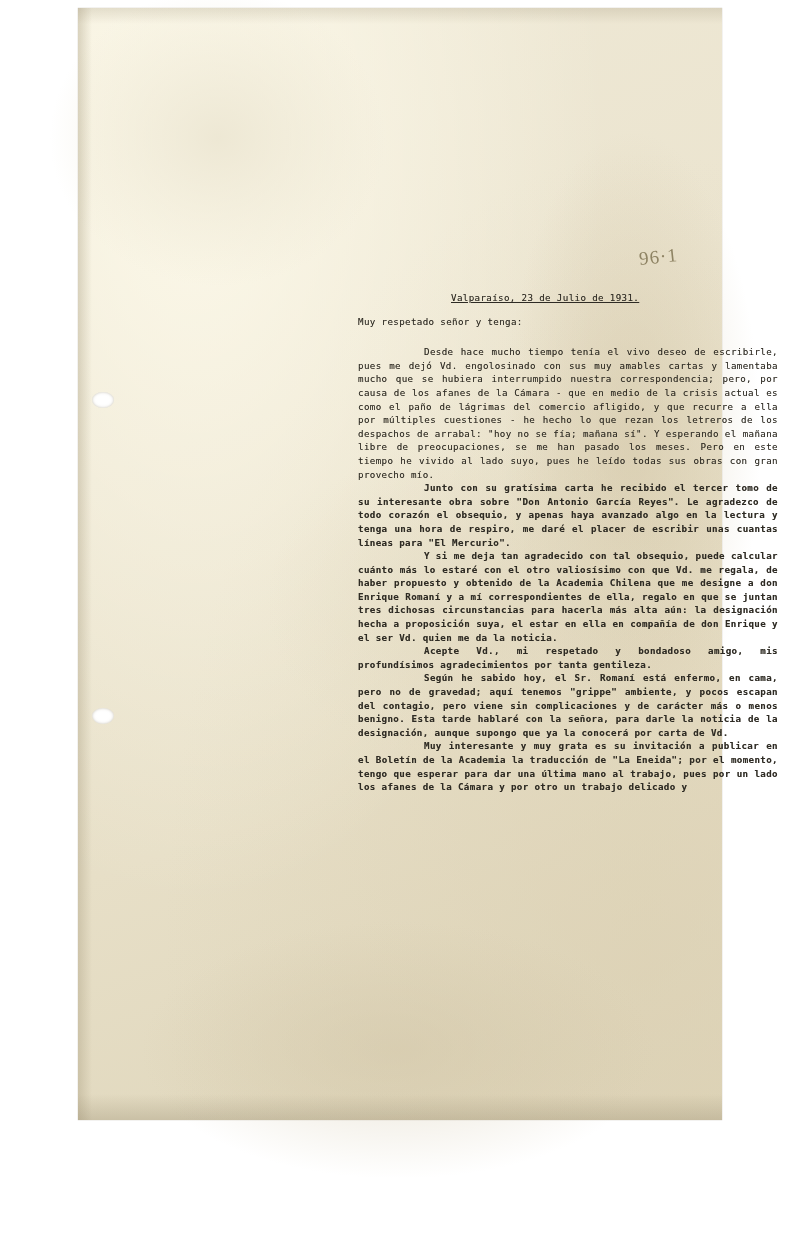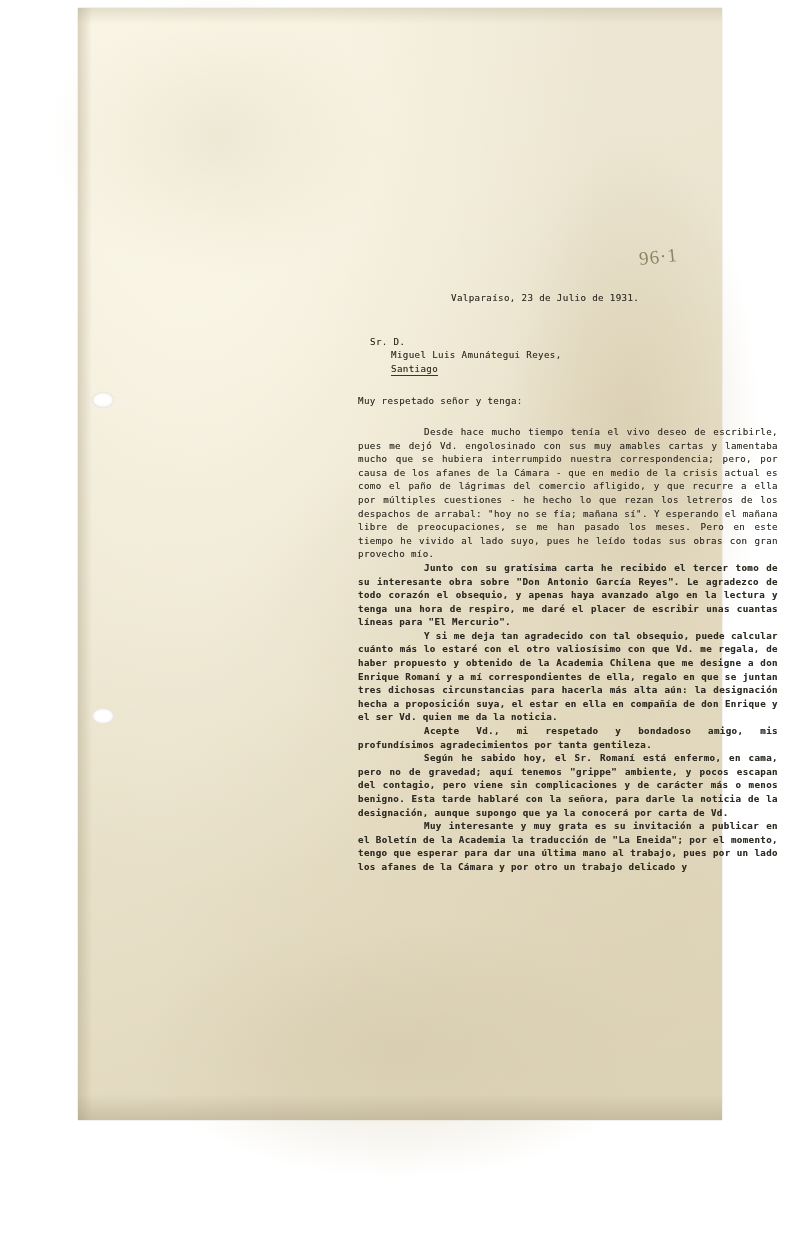--- a/index.html
+++ b/index.html
@@ -94,22 +94,23 @@
     width: 420px;
     font-family: "DejaVu Sans Mono", monospace;
     font-size: 9.2px;
     line-height: 13.6px;
     color: #2e2b24;
     letter-spacing: 0.35px;
     text-shadow: 0 0 0.6px rgba(60,55,42,0.45);
   }
   .typed .datum {
     margin-left: 93px;
-    margin-bottom: 30px;
+    margin-bottom: 10px;
     white-space: nowrap;
+    text-decoration: underline;
   }
   .addr {
     margin-bottom: 19px;
   }
   .addr .l1 { margin-left: 12px; }
   .addr .l2 { margin-left: 33px; }
   .addr .l3 { margin-left: 33px; }
   .addr .l3 span {
     border-bottom: 1px solid #3a362c;
     padding-bottom: 1px;
@@ -138,25 +139,20 @@
     <div class="edge-dark-bottom"></div>
 
     <div class="punch punch-1"></div>
     <div class="punch punch-2"></div>
 
     <div class="folio">96·1</div>
 
     <div class="typed">
       <div class="datum">Valparaíso, 23 de Julio de 1931.</div>
 
-      <div class="addr">
-        <div class="l1">Sr. D.</div>
-        <div class="l2">Miguel Luis Amunátegui Reyes,</div>
-        <div class="l3"><span>Santiago</span></div>
-      </div>
 
       <div class="salut">Muy respetado señor y tenga:</div>
 
       <div class="para indent">Desde hace mucho tiempo tenía el vivo deseo de escribirle, pues me dejó Vd. engolosinado con sus muy amables cartas y lamentaba mucho que se hubiera interrumpido nuestra correspondencia; pero, por causa de los afanes de la Cámara - que en medio de la crisis actual es como el paño de lágrimas del comercio afligido, y que recurre a ella por múltiples cuestiones - he hecho lo que rezan los letreros de los despachos de arrabal: "hoy no se fía; mañana sí". Y esperando el mañana libre de preocupaciones, se me han pasado los meses. Pero en este tiempo he vivido al lado suyo, pues he leído todas sus obras con gran provecho mío.</div>
       <div class="para indent">Junto con su gratísima carta he recibido el tercer tomo de su interesante obra sobre "Don Antonio García Reyes". Le agradezco de todo corazón el obsequio, y apenas haya avanzado algo en la lectura y tenga una hora de respiro, me daré el placer de escribir unas cuantas líneas para "El Mercurio".</div>
       <div class="para indent">Y si me deja tan agradecido con tal obsequio, puede calcular cuánto más lo estaré con el otro valiosísimo con que Vd. me regala, de haber propuesto y obtenido de la Academia Chilena que me designe a don Enrique Romaní y a mí correspondientes de ella, regalo en que se juntan tres dichosas circunstancias para hacerla más alta aún: la designación hecha a proposición suya, el estar en ella en compañía de don Enrique y el ser Vd. quien me da la noticia.</div>
       <div class="para indent">Acepte Vd., mi respetado y bondadoso amigo, mis profundísimos agradecimientos por tanta gentileza.</div>
       <div class="para indent">Según he sabido hoy, el Sr. Romaní está enfermo, en cama, pero no de gravedad; aquí tenemos "grippe" ambiente, y pocos escapan del contagio, pero viene sin complicaciones y de carácter más o menos benigno. Esta tarde hablaré con la señora, para darle la noticia de la designación, aunque supongo que ya la conocerá por carta de Vd.</div>
       <div class="para indent">Muy interesante y muy grata es su invitación a publicar en el Boletín de la Academia la traducción de "La Eneida"; por el momento, tengo que esperar para dar una última mano al trabajo, pues por un lado los afanes de la Cámara y por otro un trabajo delicado y</div>
     </div>

